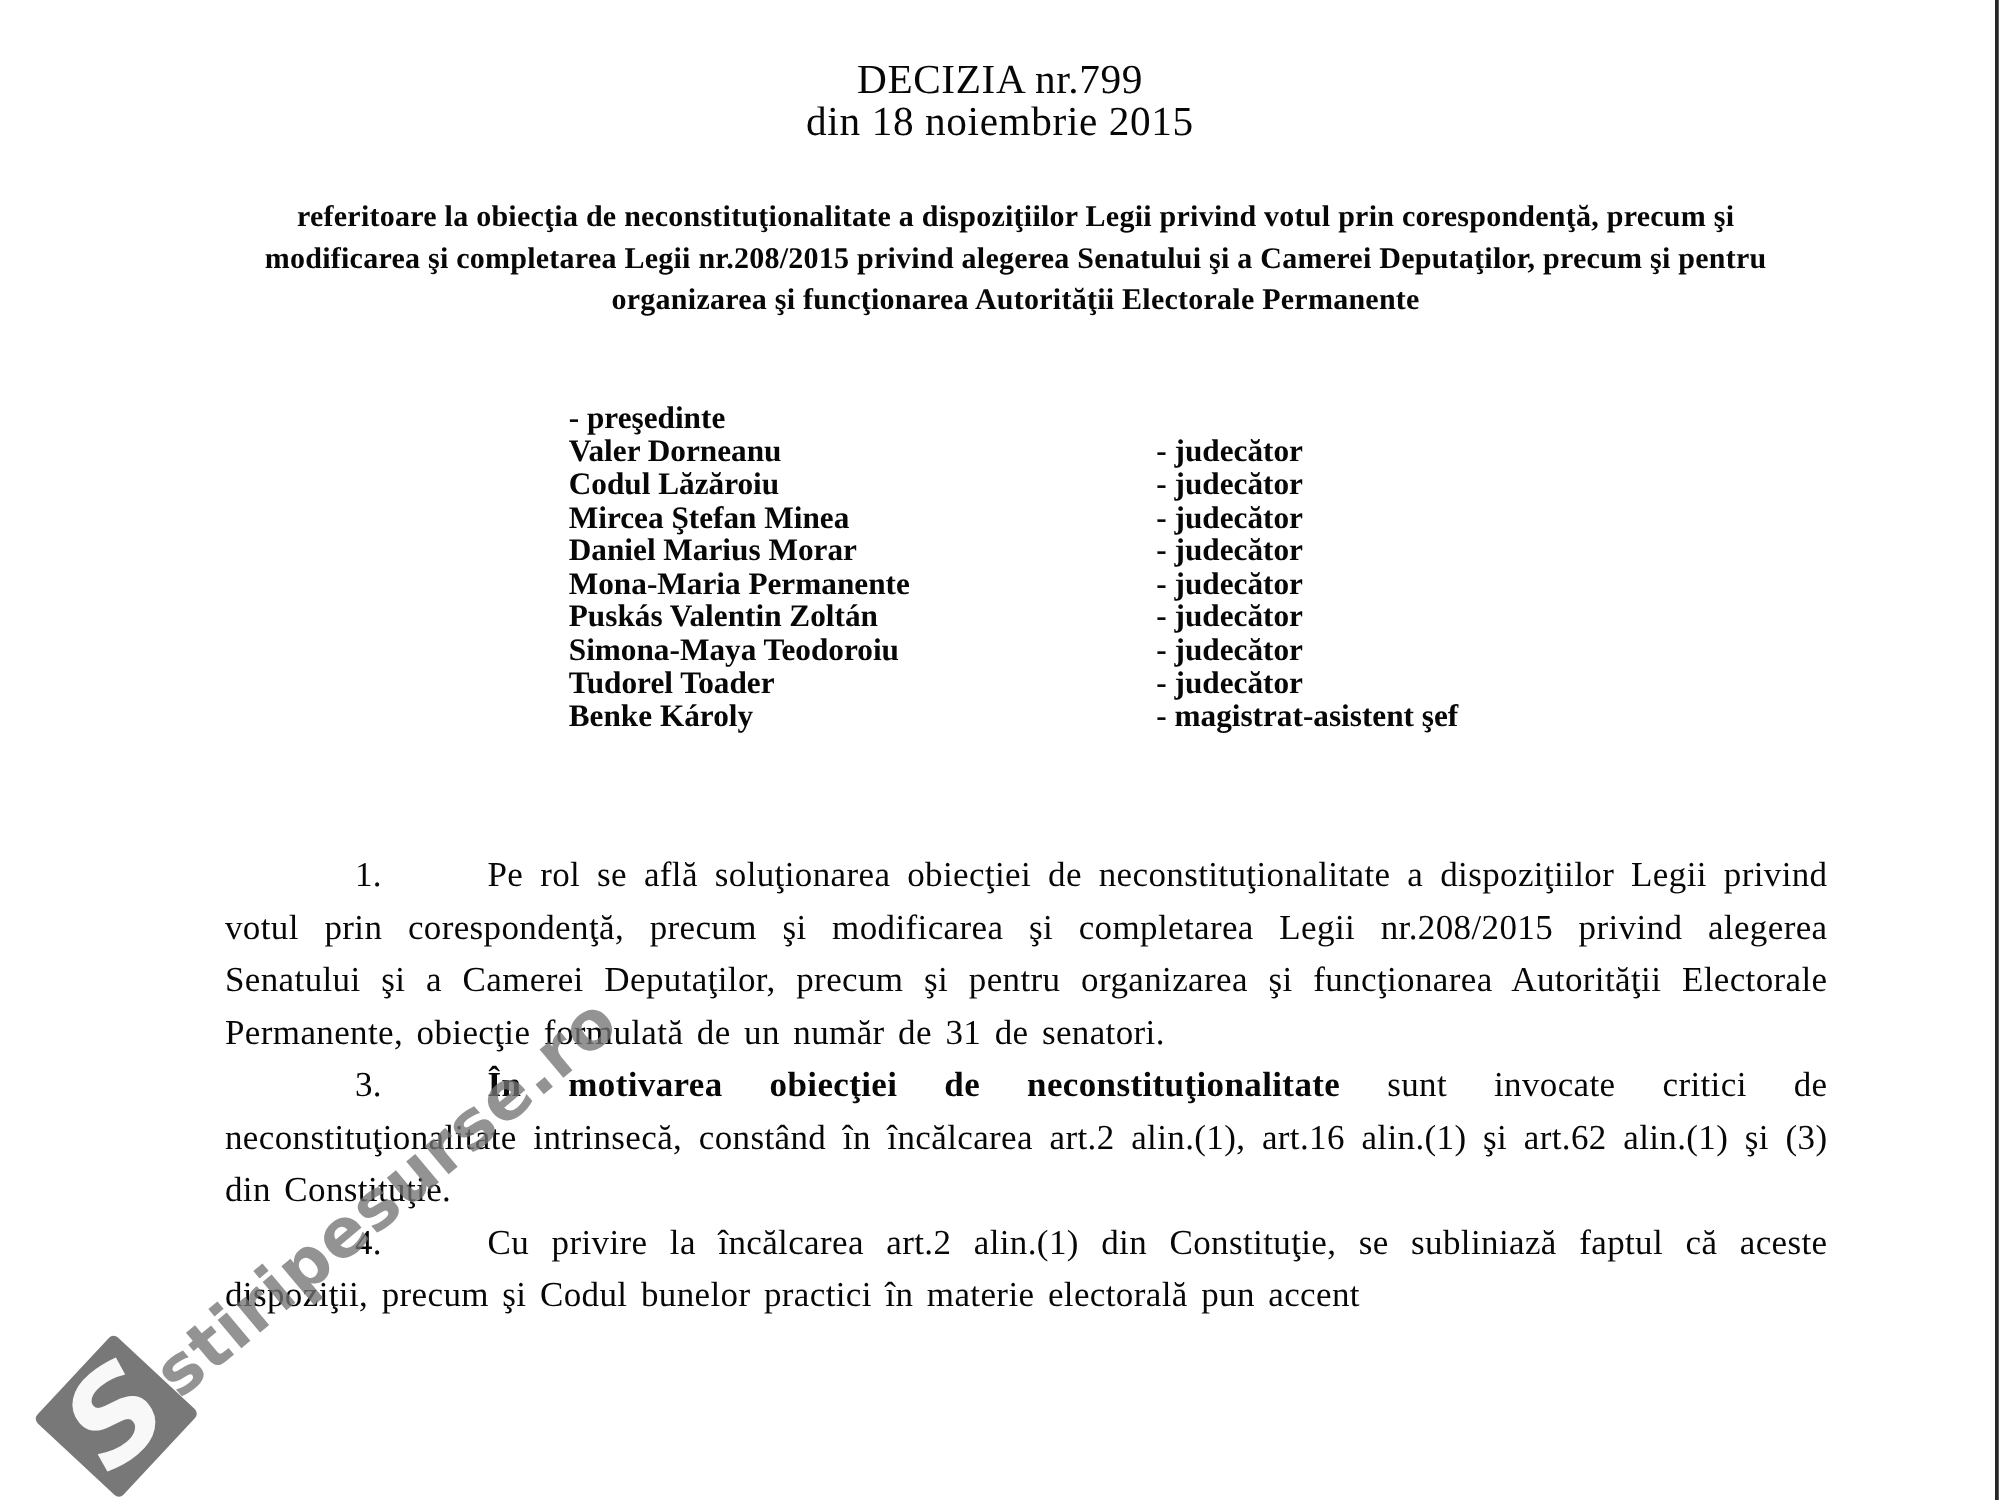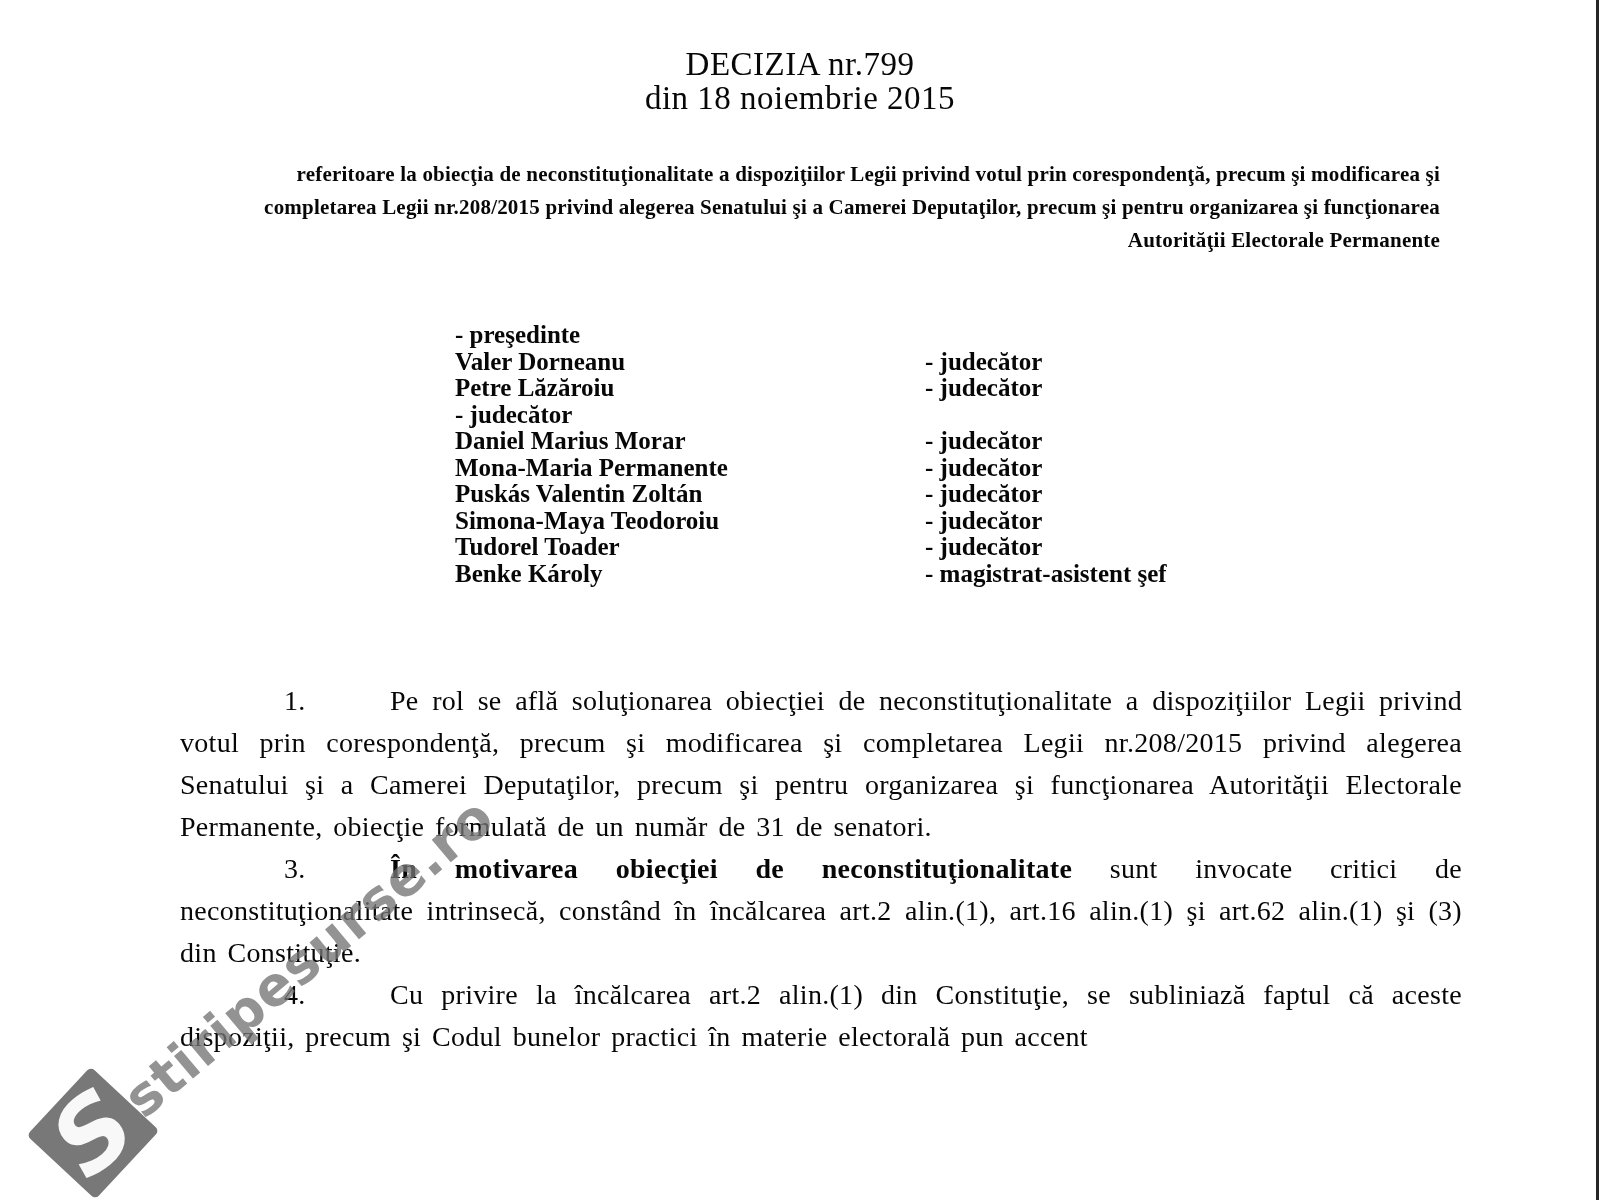--- a/index.html
+++ b/index.html
@@ -24,23 +24,23 @@
     text-align: center;
     font-weight: normal;
     font-size: 33px;
     letter-spacing: 0.5px;
   }
   .title-1 { top: 46px; }
   .title-2 { top: 80px; }
   .subject {
     position: absolute;
     top: 158px; left: 185px; width: 1255px;
-    text-align: right;
+    text-align: center;
     font-weight: bold;
-    font-size: 21px;
+    font-size: 24px;
     line-height: 33px;
     letter-spacing: 0.2px;
   }
   .judges {
     position: absolute;
     top: 322px; left: 455px; width: 860px;
   }
   .judge-row {
     display: flex;
     font-weight: bold;
@@ -124,24 +124,25 @@
 
   <div class="judges">
     <div class="judge-row">
       <span class="judge-role">- preşedinte</span>
     </div>
     <div class="judge-row">
       <span class="judge-name">Valer Dorneanu</span>
       <span class="judge-role">- judecător</span>
     </div>
     <div class="judge-row">
-      <span class="judge-name">Petre Lăzăroiu</span>
+      <span class="judge-name">Codul Lăzăroiu</span>
       <span class="judge-role">- judecător</span>
     </div>
     <div class="judge-row">
+      <span class="judge-name">Mircea Ştefan Minea</span>
       <span class="judge-role">- judecător</span>
     </div>
     <div class="judge-row">
       <span class="judge-name">Daniel Marius Morar</span>
       <span class="judge-role">- judecător</span>
     </div>
     <div class="judge-row">
       <span class="judge-name">Mona-Maria Permanente</span>
       <span class="judge-role">- judecător</span>
     </div>

